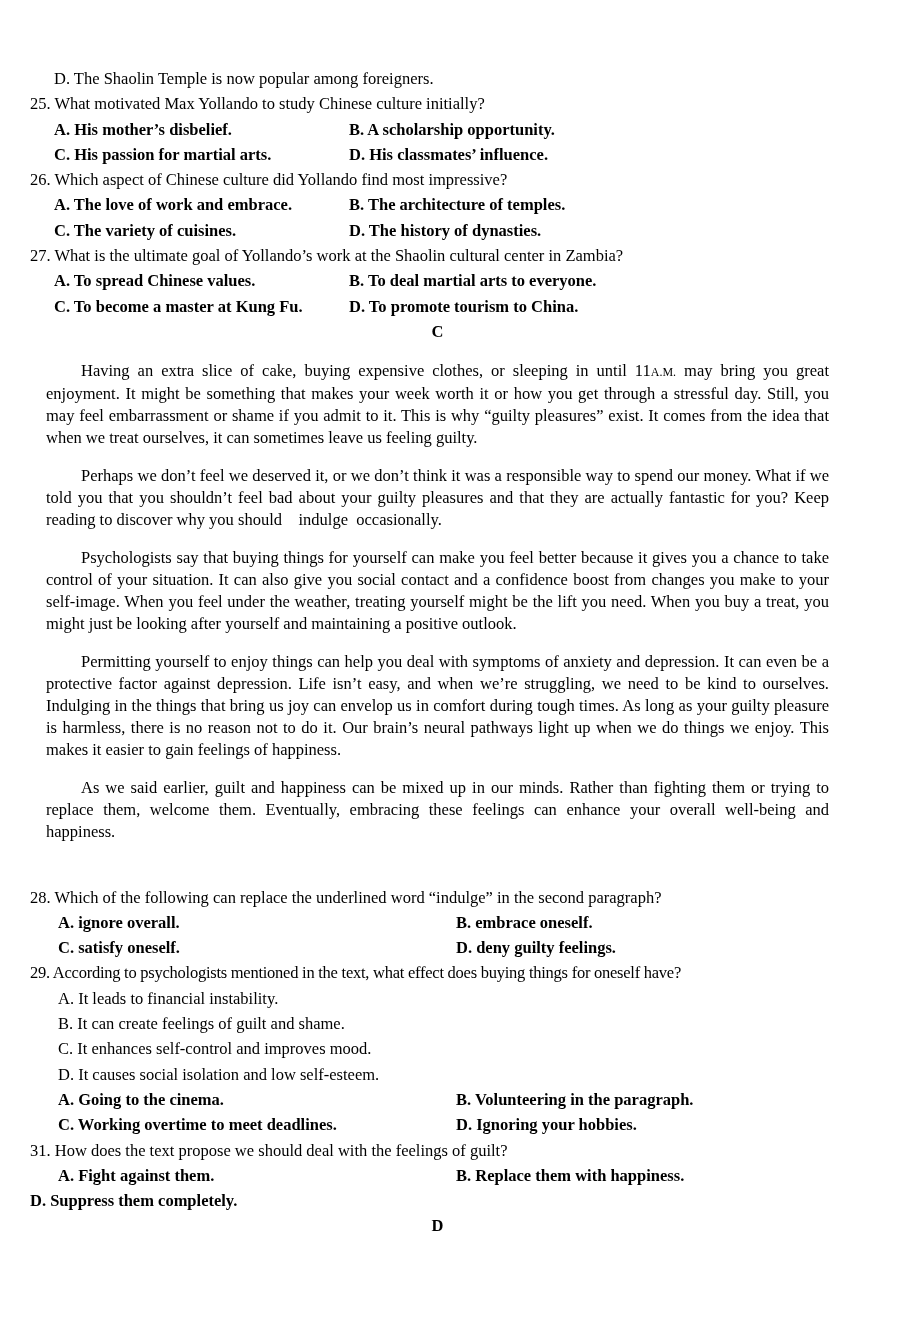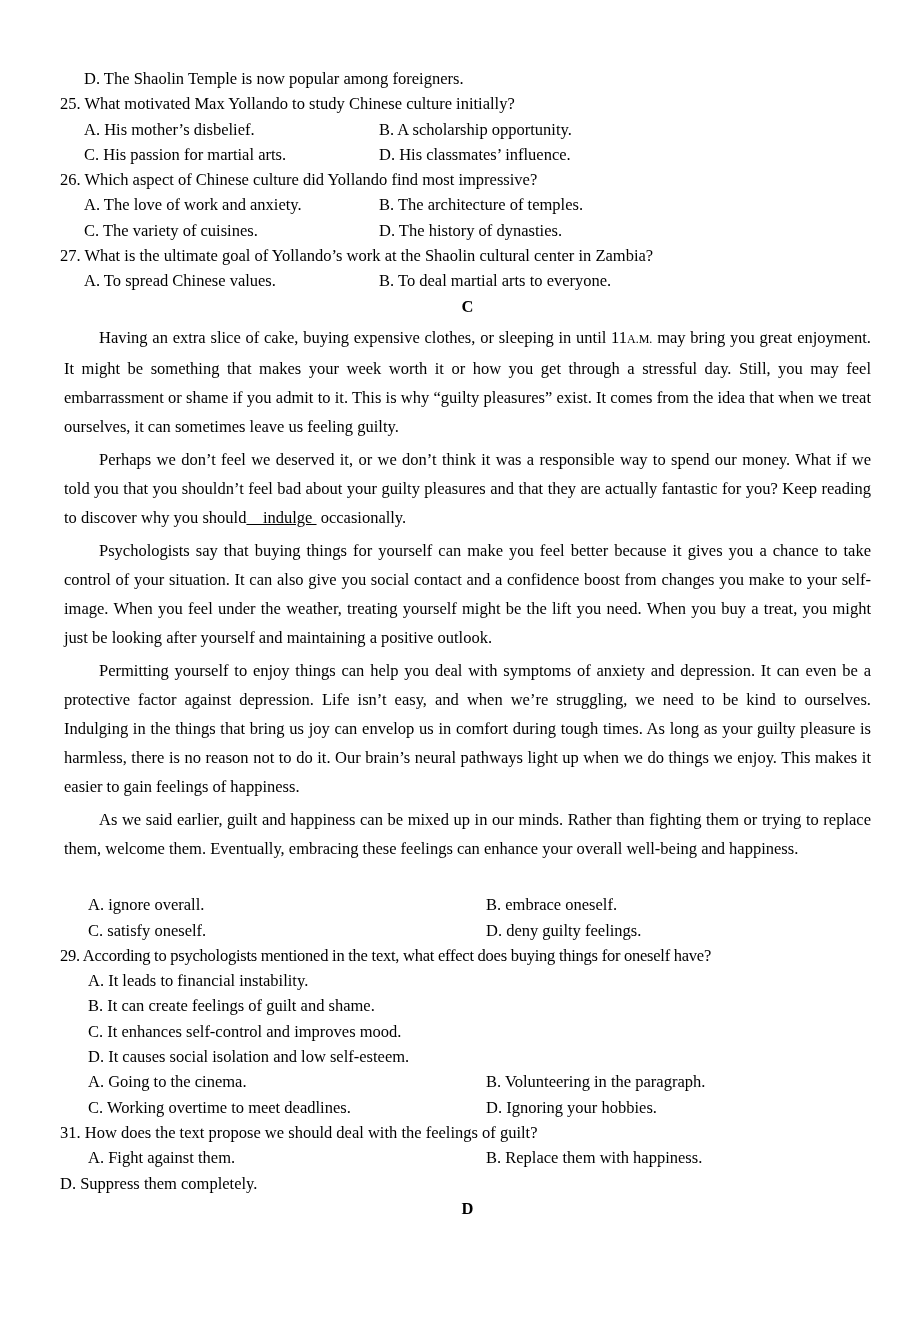--- a/index.html
+++ b/index.html
@@ -1,33 +1,33 @@
 <!DOCTYPE html>
 <html><head>
 <meta charset="utf-8">
 <style>
   html, body { margin: 0; padding: 0; background: #ffffff; }
   body {
     width: 900px; height: 1326px; position: relative; overflow: hidden;
     font-family: "Liberation Serif", serif; color: #000; font-size: 16.5px;
   }
-  .page { position: absolute; left: 60px; top: 66px; width: 815px; }
+  .page { position: absolute; left: 30px; top: 66px; width: 815px; }
   .line { height: 25.3px; line-height: 25.3px; white-space: nowrap; }
   .indent1 { padding-left: 24px; }
   .indent-opt { padding-left: 28px; }
-  .opt-row { display: flex; height: 25.3px; line-height: 25.3px; white-space: nowrap; }
+  .opt-row { display: flex; height: 25.3px; line-height: 25.3px; white-space: nowrap; font-weight: bold; }
   .opt-row.narrow .opt-a { width: 295px; padding-left: 24px; }
   .opt-row.wide .opt-a { width: 398px; padding-left: 28px; }
   .heading { text-align: center; font-weight: bold; height: 25.3px; line-height: 25.3px; }
   .para {
-    text-align: justify; text-align-last: left; line-height: 29px;
-    text-indent: 35px; margin: 4px;
+    text-align: justify; text-align-last: left; line-height: 22px;
+    text-indent: 35px; margin: 16px;
   }
   .smallcaps { font-size: 12px; }
-  .underline { text-decoration: underline; }
+  .underline { }
   .gap { height: 25.3px; }
 </style>
 </head>
 <body>
 
 <div class="page">
 
   <div class="line indent1">D. The Shaolin Temple is now popular among foreigners.</div>
 
   <div class="line">
@@ -41,51 +41,59 @@
   <div class="opt-row narrow">
     <span class="opt-a">C. His passion for martial arts.</span>
     <span>D. His classmates’ influence.</span>
   </div>
 
   <div class="line">
     <span>26.</span>
     <span>Which aspect of Chinese culture did Yollando find most impressive?</span>
   </div>
   <div class="opt-row narrow">
-    <span class="opt-a">A. The love of work and anxiety.</span>
+    <span class="opt-a">A. The love of work and embrace.</span>
     <span>B. The architecture of temples.</span>
   </div>
   <div class="opt-row narrow">
     <span class="opt-a">C. The variety of cuisines.</span>
     <span>D. The history of dynasties.</span>
   </div>
 
   <div class="line">
     <span>27.</span>
     <span>What is the ultimate goal of Yollando’s work at the Shaolin cultural center in Zambia?</span>
   </div>
   <div class="opt-row narrow">
     <span class="opt-a">A. To spread Chinese values.</span>
     <span>B. To deal martial arts to everyone.</span>
+  </div>
+  <div class="opt-row narrow">
+    <span class="opt-a">C. To become a master at Kung Fu.</span>
+    <span>D. To promote tourism to China.</span>
   </div>
 
   <div class="heading">C</div>
 
   <p class="para"><span>Having an extra slice of cake, buying expensive clothes, or sleeping in until 11</span><span class="smallcaps">A.M.</span><span> may bring you great enjoyment. It might be something that makes your week worth it or how you get through a stressful day. Still, you may feel embarrassment or shame if you admit to it. This is why “guilty pleasures” exist. It comes from the idea that when we treat ourselves, it can sometimes leave us feeling guilty.</span></p>
 
   <p class="para"><span>Perhaps we don’t feel we deserved it, or we don’t think it was a responsible way to spend our money. What if we told you that you shouldn’t feel bad about your guilty pleasures and that they are actually fantastic for you? Keep reading to discover why you should</span><span class="underline" style="white-space:pre">    indulge </span> <span>occasionally.</span></p>
 
   <p class="para">Psychologists say that buying things for yourself can make you feel better because it gives you a chance to take control of your situation. It can also give you social contact and a confidence boost from changes you make to your self-image. When you feel under the weather, treating yourself might be the lift you need. When you buy a treat, you might just be looking after yourself and maintaining a positive outlook.</p>
 
   <p class="para">Permitting yourself to enjoy things can help you deal with symptoms of anxiety and depression. It can even be a protective factor against depression. Life isn’t easy, and when we’re struggling, we need to be kind to ourselves. Indulging in the things that bring us joy can envelop us in comfort during tough times. As long as your guilty pleasure is harmless, there is no reason not to do it. Our brain’s neural pathways light up when we do things we enjoy. This makes it easier to gain feelings of happiness.</p>
 
   <p class="para">As we said earlier, guilt and happiness can be mixed up in our minds. Rather than fighting them or trying to replace them, welcome them. Eventually, embracing these feelings can enhance your overall well-being and happiness.</p>
 
   <div class="gap"></div>
 
+  <div class="line">
+    <span>28.</span>
+    <span>Which of the following can replace the underlined word “indulge” in the second paragraph?</span>
+  </div>
   <div class="opt-row wide">
     <span class="opt-a">A. ignore overall.</span>
     <span>B. embrace oneself.</span>
   </div>
   <div class="opt-row wide">
     <span class="opt-a">C. satisfy oneself.</span>
     <span>D. deny guilty feelings.</span>
   </div>
 
   <div class="line" style="letter-spacing:-0.25px">

